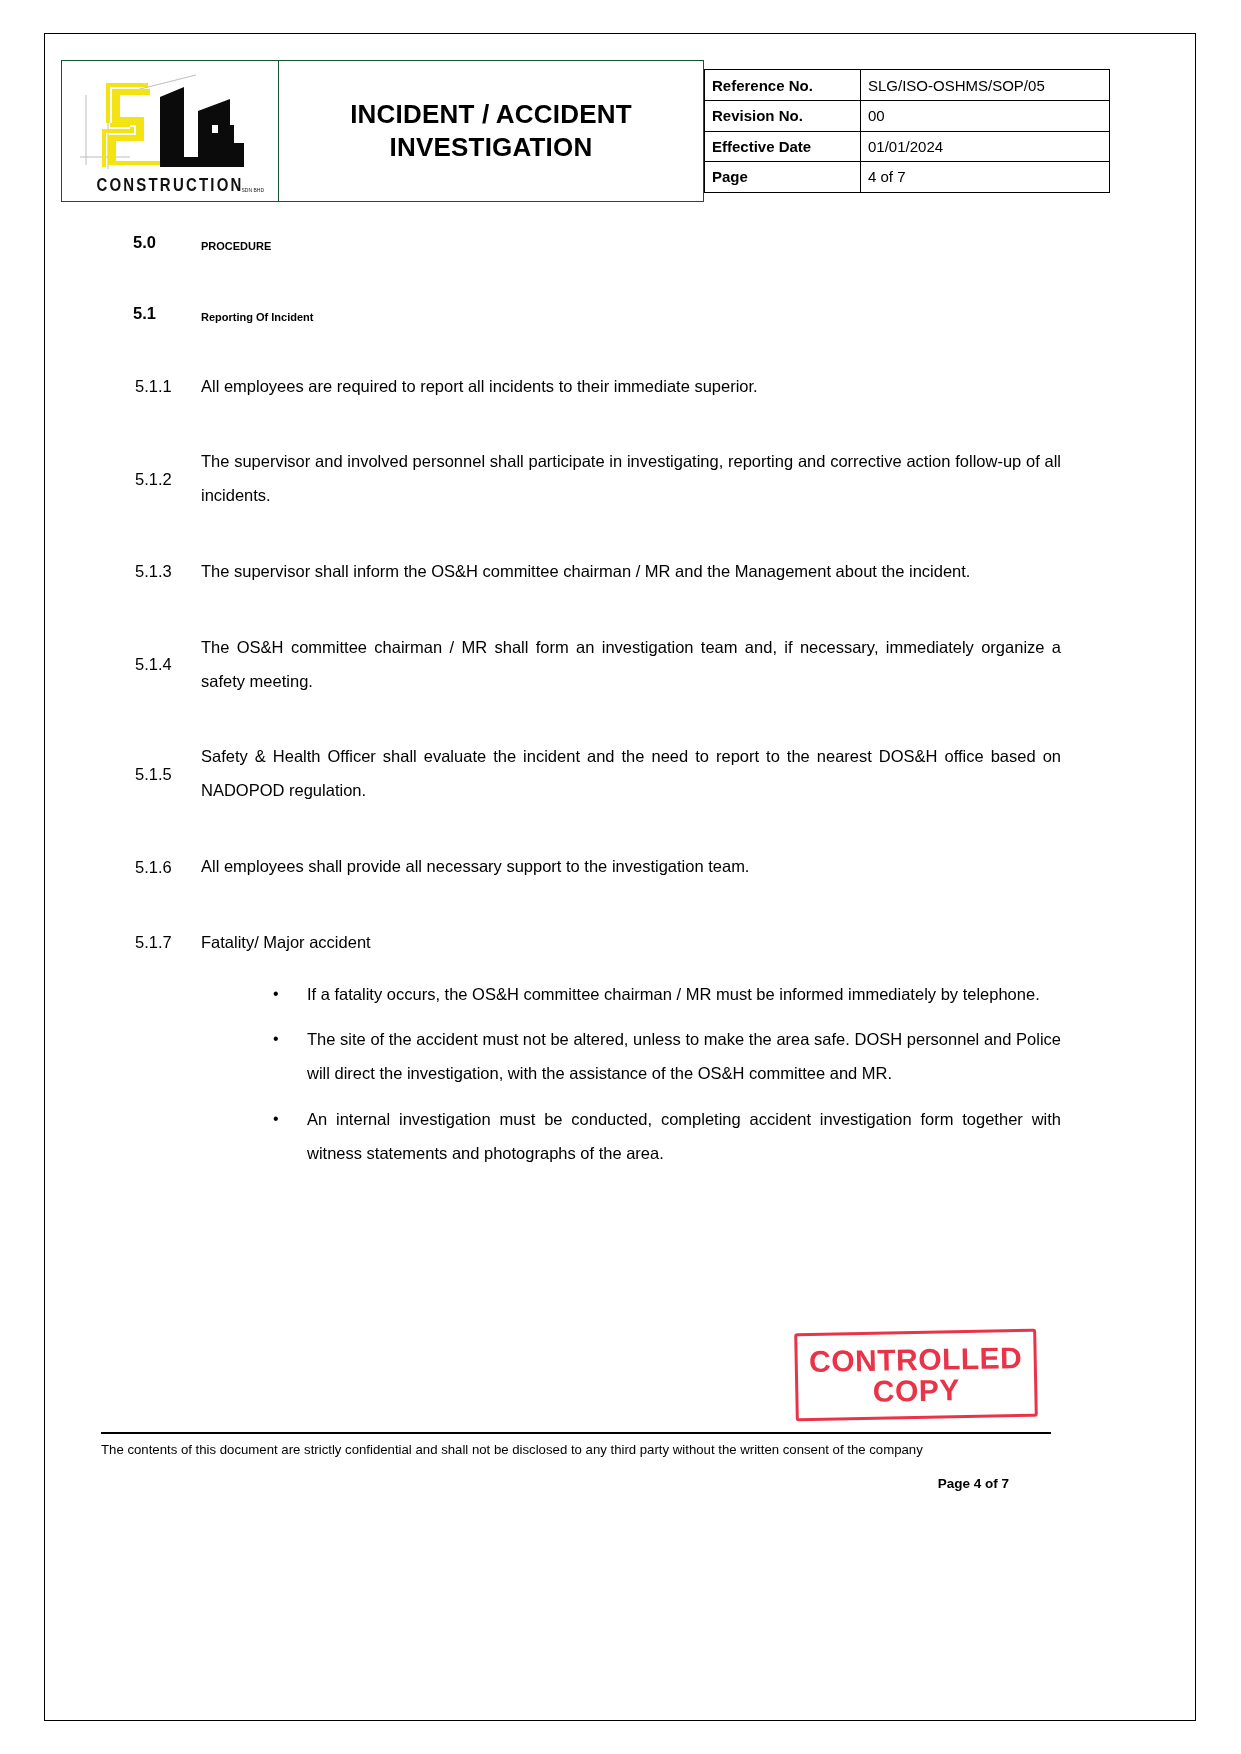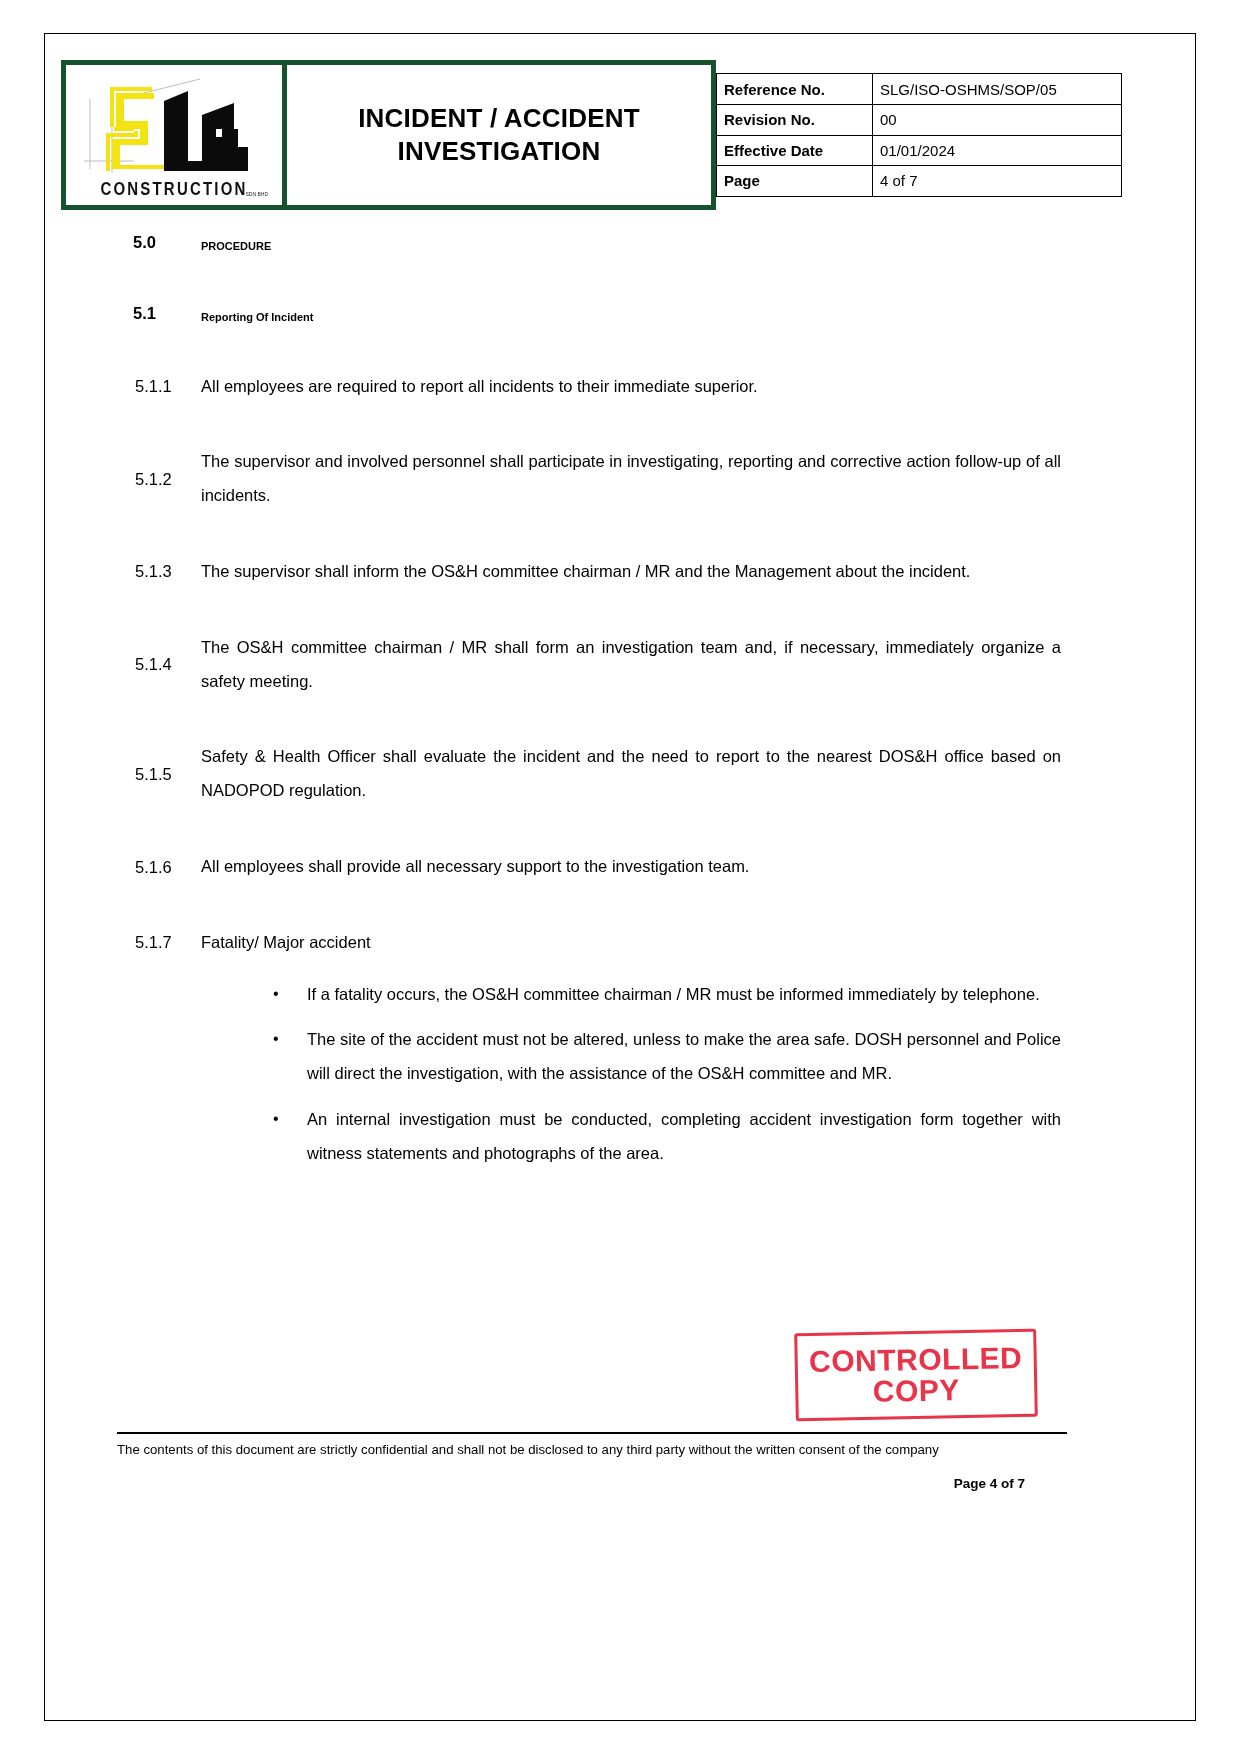--- a/index.html
+++ b/index.html
@@ -36,21 +36,21 @@
     box-sizing: border-box;
   }
 
   
   .header-table {
     width: 1015px;
     border-collapse: collapse;
     table-layout: fixed;
   }
   .header-table td {
-    border: 5px solid #14532d;
+    border: 1px solid #14532d;
     padding: 0;
     vertical-align: middle;
   }
   .cell-logo {
     width: 216px;
     height: 140px;
     text-align: center;
   }
   .cell-title {
     width: 424px;
@@ -214,21 +214,21 @@
   .stamp-line2 {
     font-size: 30px;
     font-weight: bold;
     letter-spacing: .5px;
     line-height: 1.05;
   }
 
   
   .footer {
     position: absolute;
-    left: 72px;
+    left: 56px;
     top: 1398px;
     width: 950px;
   }
   .footer-rule {
     border: none;
     border-top: 2px solid #000;
     margin: 0 0 7px 0;
   }
   .footer-text {
     font-size: 13.2px;

